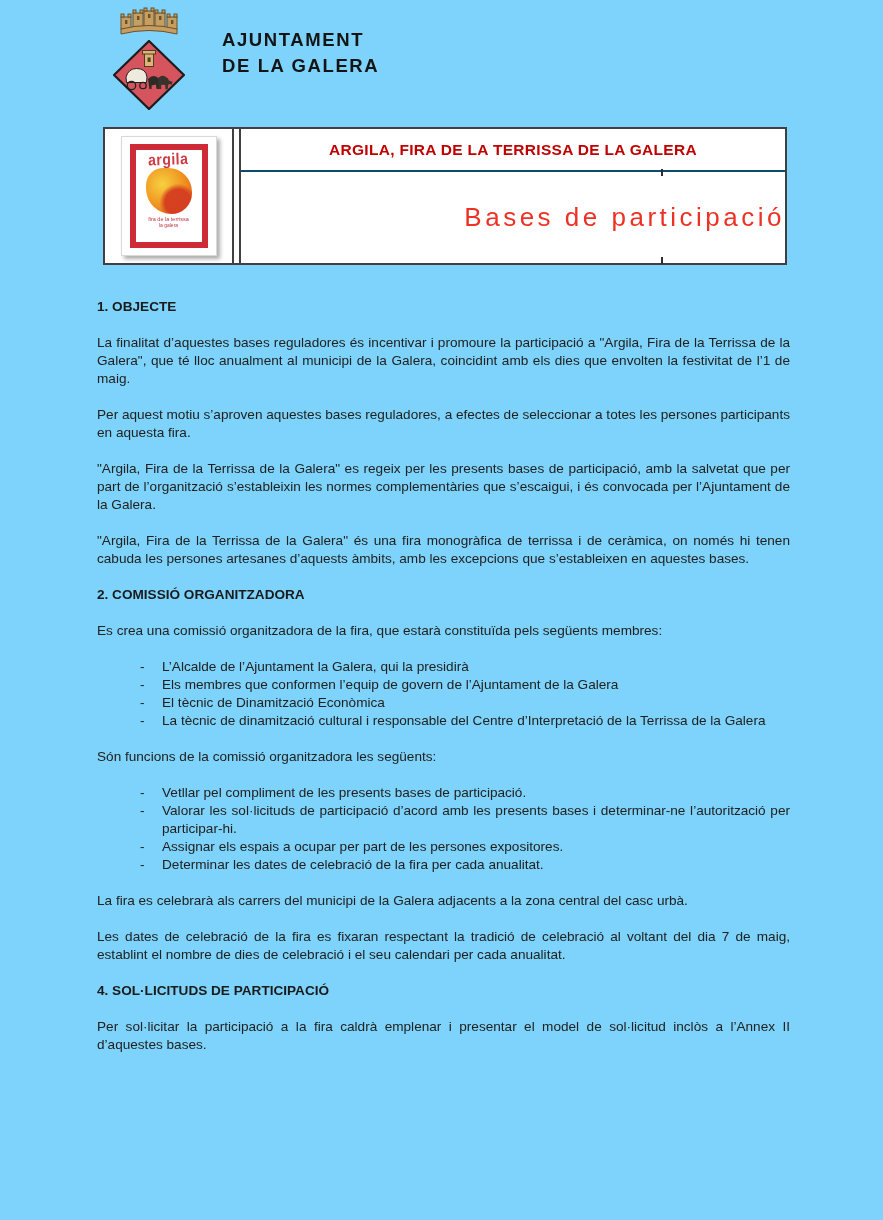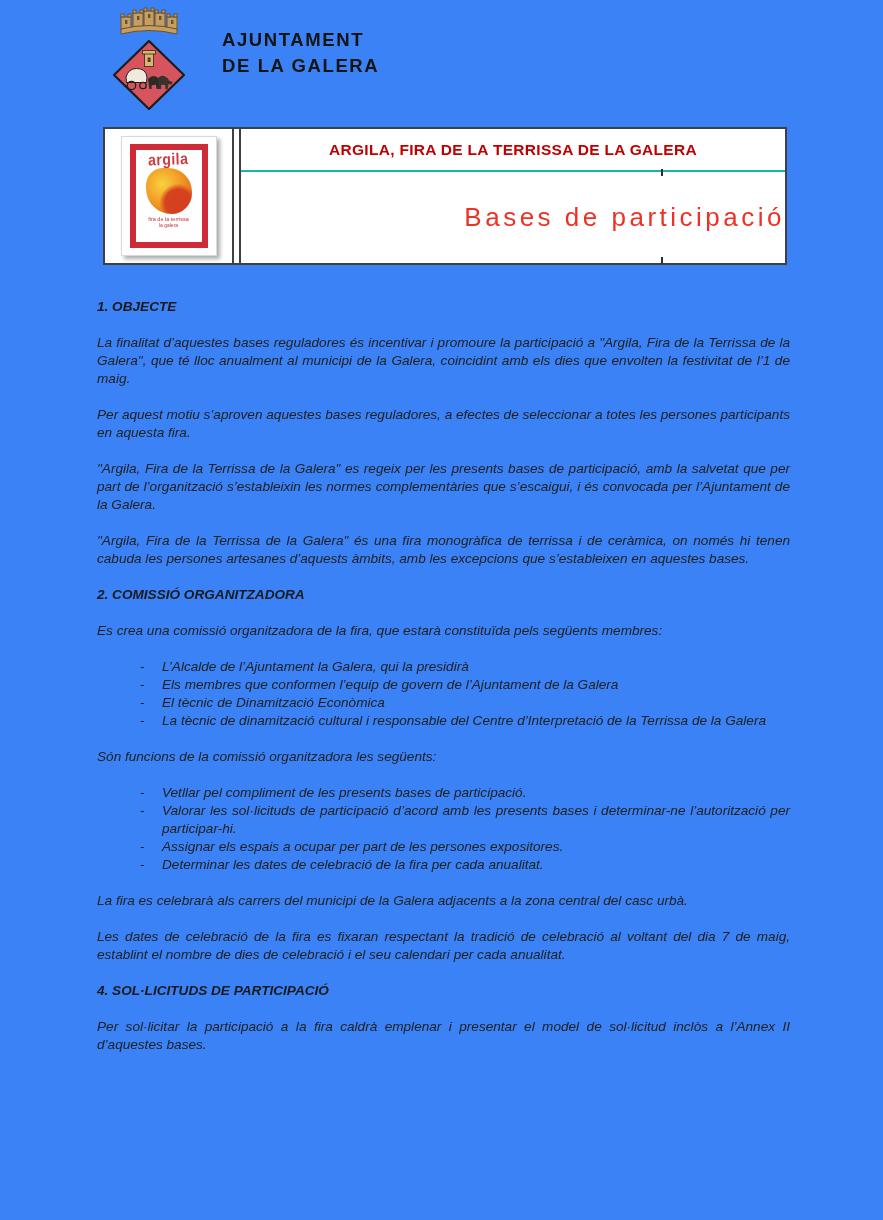--- a/index.html
+++ b/index.html
@@ -3,21 +3,21 @@
 <meta charset="utf-8">
 <style>
   * { margin:0; padding:0; box-sizing:border-box; }
   html, body { background:#ffffff; }
   body {
     width:883px; height:1220px;
     font-family:"Liberation Sans", sans-serif;
     position:relative; overflow:hidden;
     color:#212121;
   }
-  .page { position:absolute; inset:0; background:#3b82f6; }
+  .page { position:absolute; inset:0; background:#7dd3fc; }
 
   
   .org-header { position:relative; height:127px; }
   .crest { position:absolute; left:110px; top:4px; width:78px; display:flex; flex-direction:column; align-items:center; }
   .crest-crown { margin-bottom:4px; }
   .org-name {
     position:absolute; left:222px; top:27px;
     font-weight:bold; font-size:18.5px; line-height:26px;
     letter-spacing:1.6px; color:#141414;
   }
@@ -27,21 +27,21 @@
     position:relative;
     margin-left:103px; width:684px;
     border:2px solid #404040;
     display:grid;
     grid-template-columns:127px 9px 1fr;
     grid-template-rows:43px 91px;
     background:#fff;
   }
   .cell-poster { grid-row:1/3; grid-column:1; display:flex; align-items:center; justify-content:center; }
   .cell-gap { grid-row:1/3; grid-column:2; border-left:2px solid #404040; border-right:2px solid #404040; }
-  .cell-fair { grid-column:3; border-bottom:2px solid #14b8a6; display:flex; align-items:center; justify-content:center; }
+  .cell-fair { grid-column:3; border-bottom:2px solid #0c4a6e; display:flex; align-items:center; justify-content:center; }
   .cell-doc { grid-column:3; display:flex; align-items:center; justify-content:flex-end; }
   .fair-title { color:#C00000; font-weight:bold; font-size:15.5px; letter-spacing:0.3px; }
   .doc-title  { color:#ED3124; font-size:26px; letter-spacing:3.5px; }
   .tick { position:absolute; width:2px; height:7px; background:#2e2e2e; left:556px; }
   .tick-mid { top:40px; }
   .tick-bot { bottom:-1px; }
 
   
   .poster {
     width:96px; height:120px; background:#fefefe;
@@ -66,21 +66,21 @@
     filter:blur(0.4px);
   }
   .poster-caption { margin-top:2px; color:#c03540; text-align:center; line-height:6px; }
   .poster-caption .c1 { font-size:5.5px; }
   .poster-caption .c2 { font-size:5px; }
 
   
   .doc-body {
     padding:15px 93px 0 97px;
     font-size:13.6px; line-height:18px;
-    text-align:justify; color:#212121;font-style:italic;
+    text-align:justify; color:#212121;
   }
   .doc-body h2 {
     font-size:13.6px; line-height:18px; margin:18px 0 0;
     font-weight:bold; color:#1a1a1a; text-align:left;
   }
   .doc-body p { margin:18px 0 0; }
   .doc-body ul { list-style:none; margin:18px 0 0 43px; }
   .doc-body li { padding-left:22px; position:relative; }
   .doc-body li::before { content:"-"; position:absolute; left:0; }
 </style>

